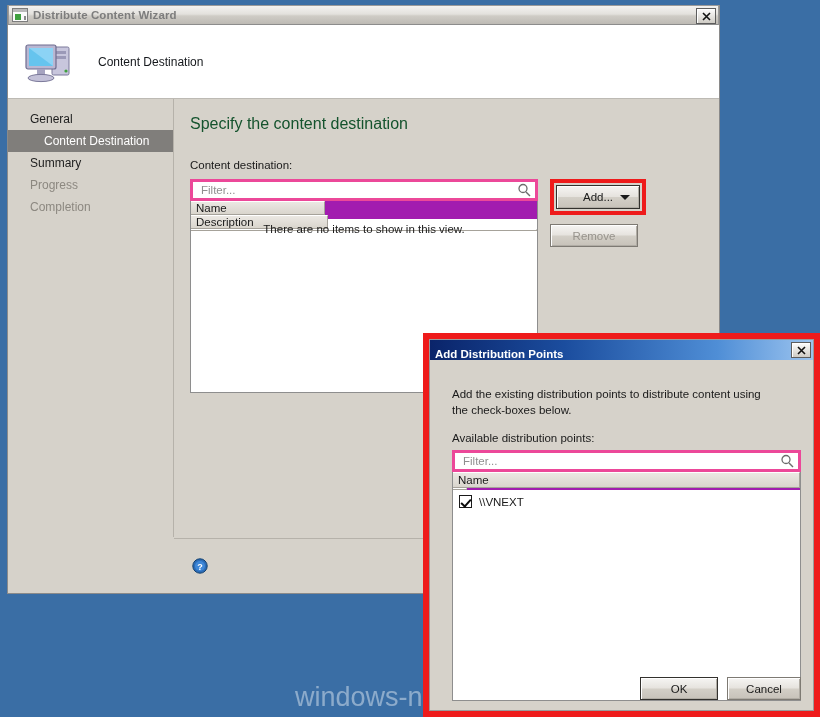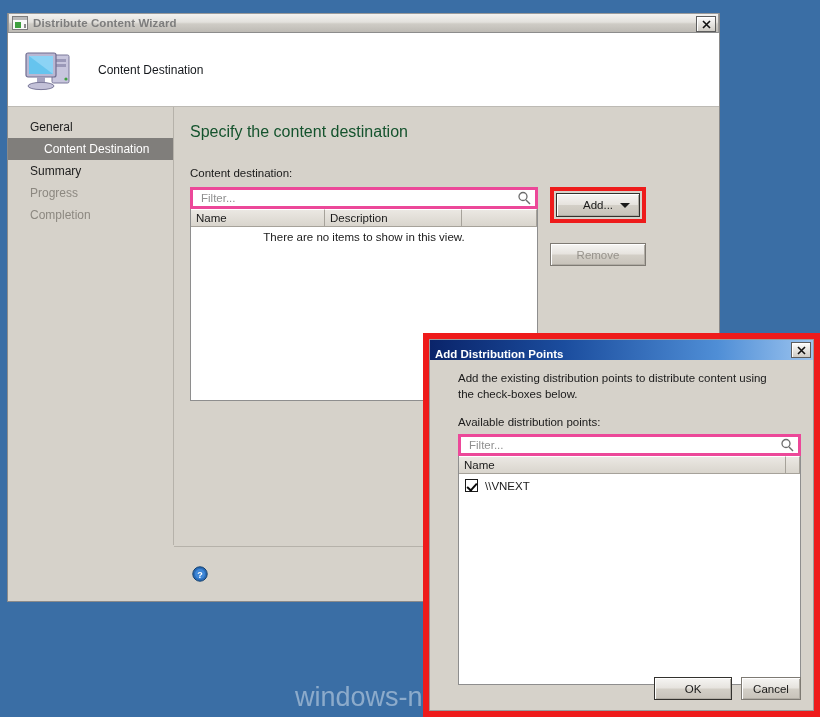--- a/index.html
+++ b/index.html
@@ -10,21 +10,21 @@
     font-family: "Liberation Sans", sans-serif;
   }
   body {
     background: #3a6ea5;
     position: relative;
   }
 
   
   #wizard {
     position: absolute;
-    left: 7px; top: 13px;
+    left: 7px; top: 5px;
     width: 713px; height: 589px;
     background: #d6d2ca;
     border: 1px solid #8a8a8a;
     border-top: none;
     box-shadow: 0 0 0 0 rgba(0,0,0,0);
   }
   #wizard-titlebar {
     height: 20px;
     background: linear-gradient(to bottom, #f3f2f0 0%, #e3e1dd 45%, #cfccc6 55%, #bdbab4 100%);
     border: 1px solid #9a9a9a;
@@ -158,20 +158,21 @@
   }
   .filterbox input::placeholder { color: #8f8f8f; }
   .magnifier { width: 14px; height: 14px; flex: none; }
 
   .grid-head {
     display: flex;
     height: 18px;
     border-left: 1px solid #8e8e8e;
     border-right: 1px solid #8e8e8e;
     background: #a21caf;
+    flex-direction: column;
   }
   .grid-head .col {
     border-right: 1px solid #a6a29a;
     border-bottom: 1px solid #a6a29a;
     border-top: 1px solid #ffffff;
     background: linear-gradient(to bottom,#ebe8e3,#d9d5cd);
     font-size: 11.5px;
     color: #1a1a1a;
     padding-left: 5px;
     display: flex; align-items: center;
@@ -216,22 +217,22 @@
     border: 1px solid #33312d;
   }
   #add-caret {
     position: absolute; right: 9px; top: 9px;
     width: 0; height: 0;
     border-left: 5px solid transparent;
     border-right: 5px solid transparent;
     border-top: 5px solid #1a1a1a;
   }
   #remove-button {
-    width: 96px; height: 23px;
-    margin-top: 20px;
+    width: 88px; height: 23px;
+    margin-top: 9px;
     color: #97938c;
   }
 
   #wizard-footer {
     position: absolute;
     left: 166px; right: 0; bottom: 0;
     height: 55px;
     border-top: 1px solid #b6b2aa;
     background: #d6d2ca;
     display: flex; align-items: center;
@@ -262,21 +263,21 @@
     height: 20px;
     background: linear-gradient(to right,#0a246a 0%,#1b4d9e 35%,#4f8ed6 75%,#9cc4ef 100%);
     display: flex; align-items: flex-end;
     padding-left: 5px;
     position: relative;
   }
   #dlg-title-text {
     font-size: 11.5px; font-weight: bold; color: #ffffff;
     white-space: nowrap;
   }
-  #dlg-body { padding: 11px 12px 0 28px; }
+  #dlg-body { padding: 11px 12px 0 22px; margin-top: 16px; }
   #dlg-desc {
     font-size: 11.5px; color: #1a1a1a;
     line-height: 1.35;
     width: 320px;
   }
   #dlg-sublabel {
     font-size: 11.5px; color: #1a1a1a;
     margin-top: 14px;
   }
   #dlg-list-outer { margin-top: 6px; }
@@ -311,21 +312,21 @@
   }
   #dlg-footer {
     position: absolute;
     left: 0; right: 0; bottom: 0;
     height: 43px;
     display: flex; align-items: center; justify-content: flex-end;
     padding-right: 12px;
     gap: 9px;
   }
   #ok-button { width: 78px; height: 23px; border: 1px solid #33312d; }
-  #cancel-button { width: 60px; height: 23px; justify-content: center; }
+  #cancel-button { width: 74px; height: 23px; justify-content: center; }
 
   
   #watermark {
     position: absolute;
     left: 295px; top: 682px;
     font-size: 27px;
     color: rgba(255,255,255,0.42);
     font-family: "Liberation Sans", sans-serif;
     white-space: nowrap;
     letter-spacing: 0px;

